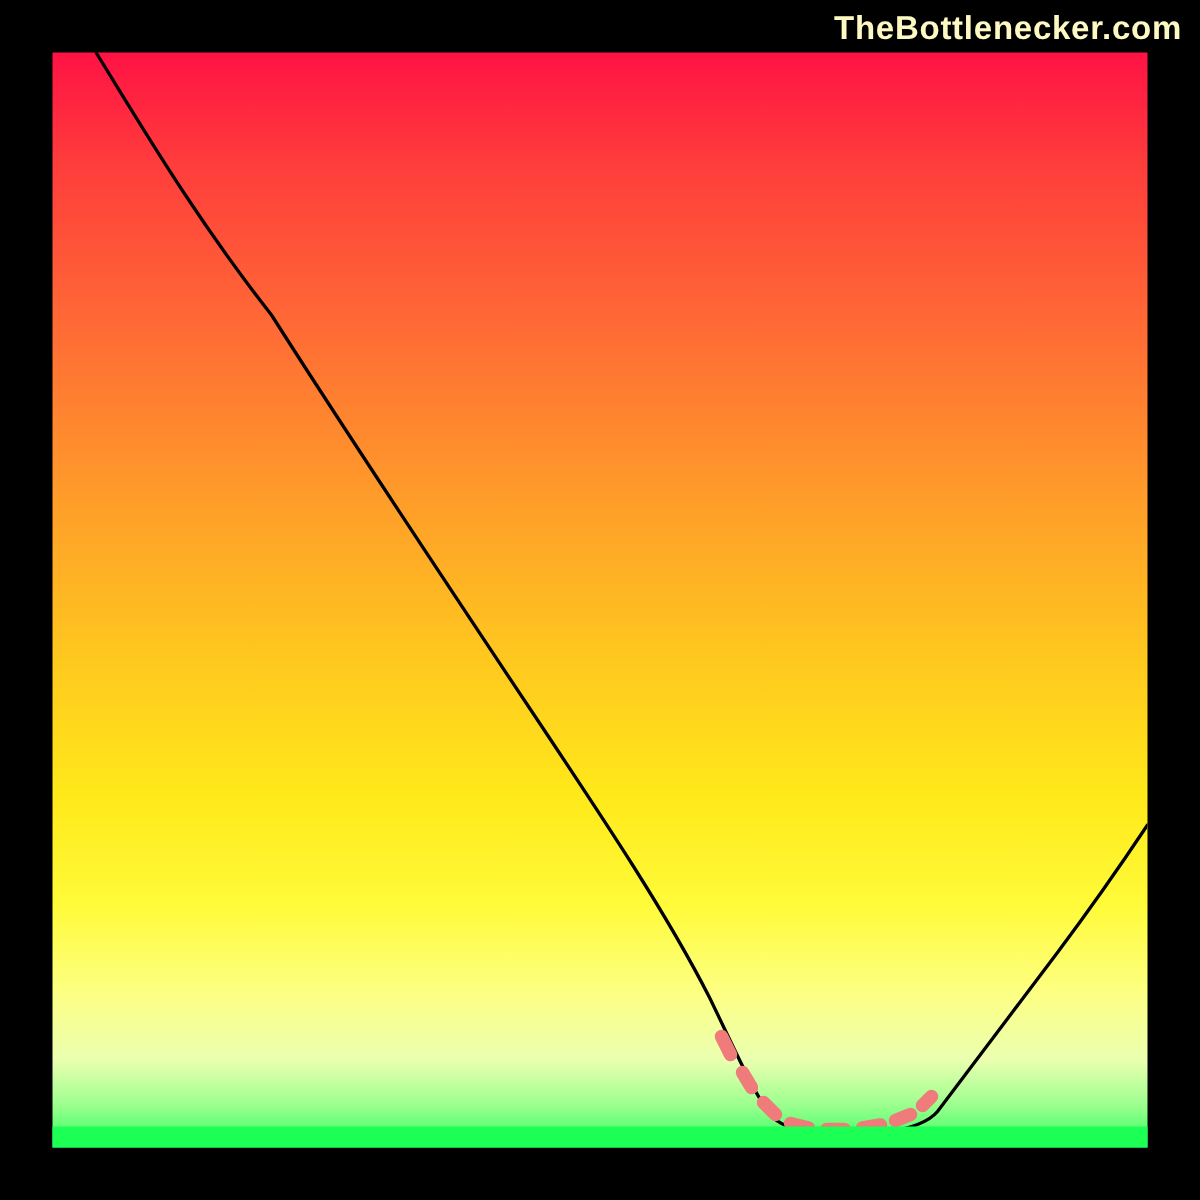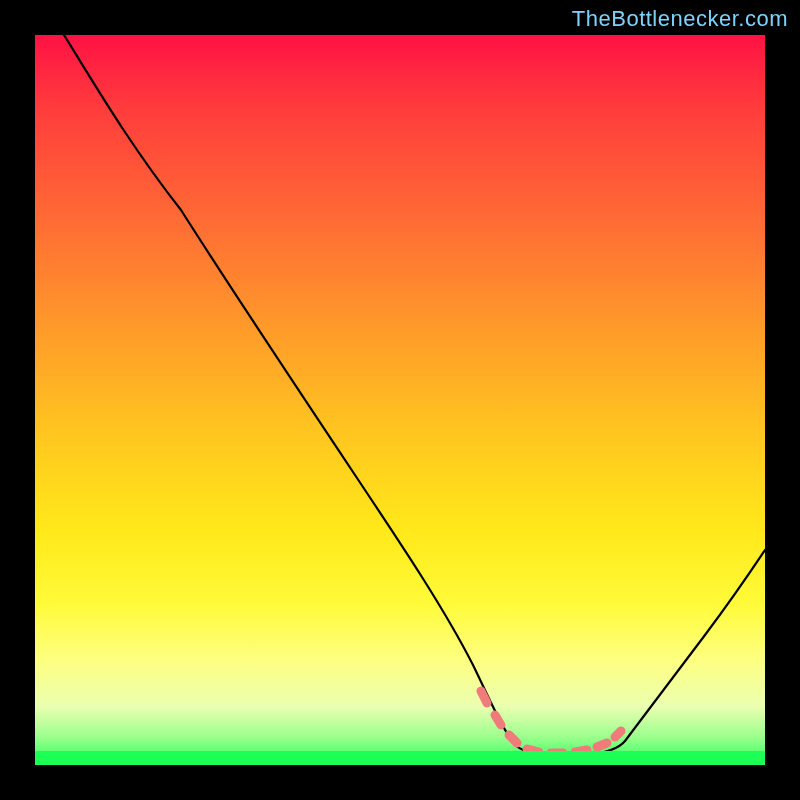--- a/index.html
+++ b/index.html
@@ -55,23 +55,23 @@
     left: 0;
     right: 0;
     bottom: 0;
     height: 14px;
     background: #1cff55;
   }
   .watermark {
     position: absolute;
     top: 6px;
     right: 12px;
-    color: #7dd3fc;
+    color: #fef9c3;
     font-size: 22px;
-    font-weight: 400;
+    font-weight: 700;
     letter-spacing: 0.5px;
     user-select: none;
   }
 </style>
 </head>
 <body>
 
 <div class="frame">
 
   <div class="watermark">TheBottlenecker.com</div>

